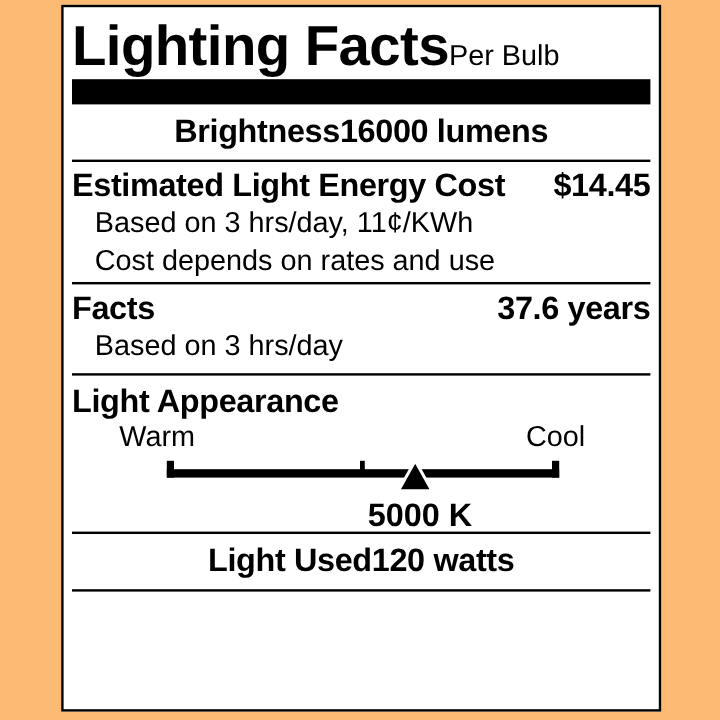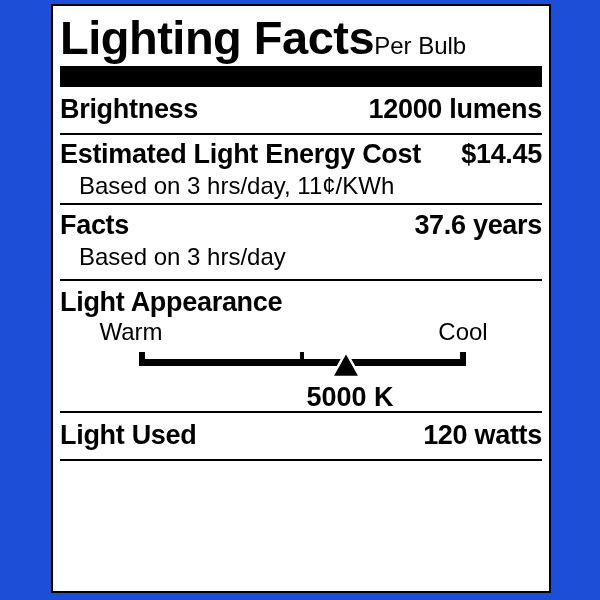--- a/index.html
+++ b/index.html
@@ -8,21 +8,21 @@
     width: 600px;
     height: 600px;
     background: #ffffff;
     font-family: "Liberation Sans", sans-serif;
     color: #000000;
   }
   .canvas {
     position: relative;
     width: 600px;
     height: 600px;
-    background: #1d4ed8;
+    background: #fdba74;
     overflow: hidden;
     text-decoration: underline;
   }
   .label-box {
     position: absolute;
     left: 51px;
     top: 4px;
     width: 500px;
     height: 589px;
     box-sizing: border-box;
@@ -53,21 +53,21 @@
     margin-top: 2px;
   }
   .rule {
     height: 0;
     border: 0;
     border-top: 2px solid #000;
     margin: 0;
   }
   .kv-row {
     display: flex;
-    justify-content: space-between;
+    justify-content: center;
     align-items: baseline;
     padding: 9px 0 10px 0;
     font-size: 27px;
     font-weight: bold;
     letter-spacing: -0.3px;
     line-height: 27px;
     white-space: nowrap;
   }
   .section {
     box-sizing: border-box;
@@ -132,31 +132,32 @@
 
     <div class="title-row">
       <span class="title">Lighting Facts</span>
       <span class="per-bulb">Per Bulb</span>
     </div>
 
     <div class="thick-bar"></div>
 
     <div class="kv-row">
       <span>Brightness</span>
-      <span>12000 lumens</span>
+      <span>16000 lumens</span>
     </div>
 
     <div class="rule"></div>
 
     <div class="section cost">
       <div class="main-line">
         <span>Estimated Light Energy Cost</span>
         <span>$14.45</span>
       </div>
       <div class="sub-line first">Based on 3 hrs/day, 11¢/KWh</div>
+      <div class="sub-line second">Cost depends on rates and use</div>
     </div>
 
     <div class="rule"></div>
 
     <div class="section life">
       <div class="main-line">
         <span>Facts</span>
         <span>37.6 years</span>
       </div>
       <div class="sub-line">Based on 3 hrs/day</div>

